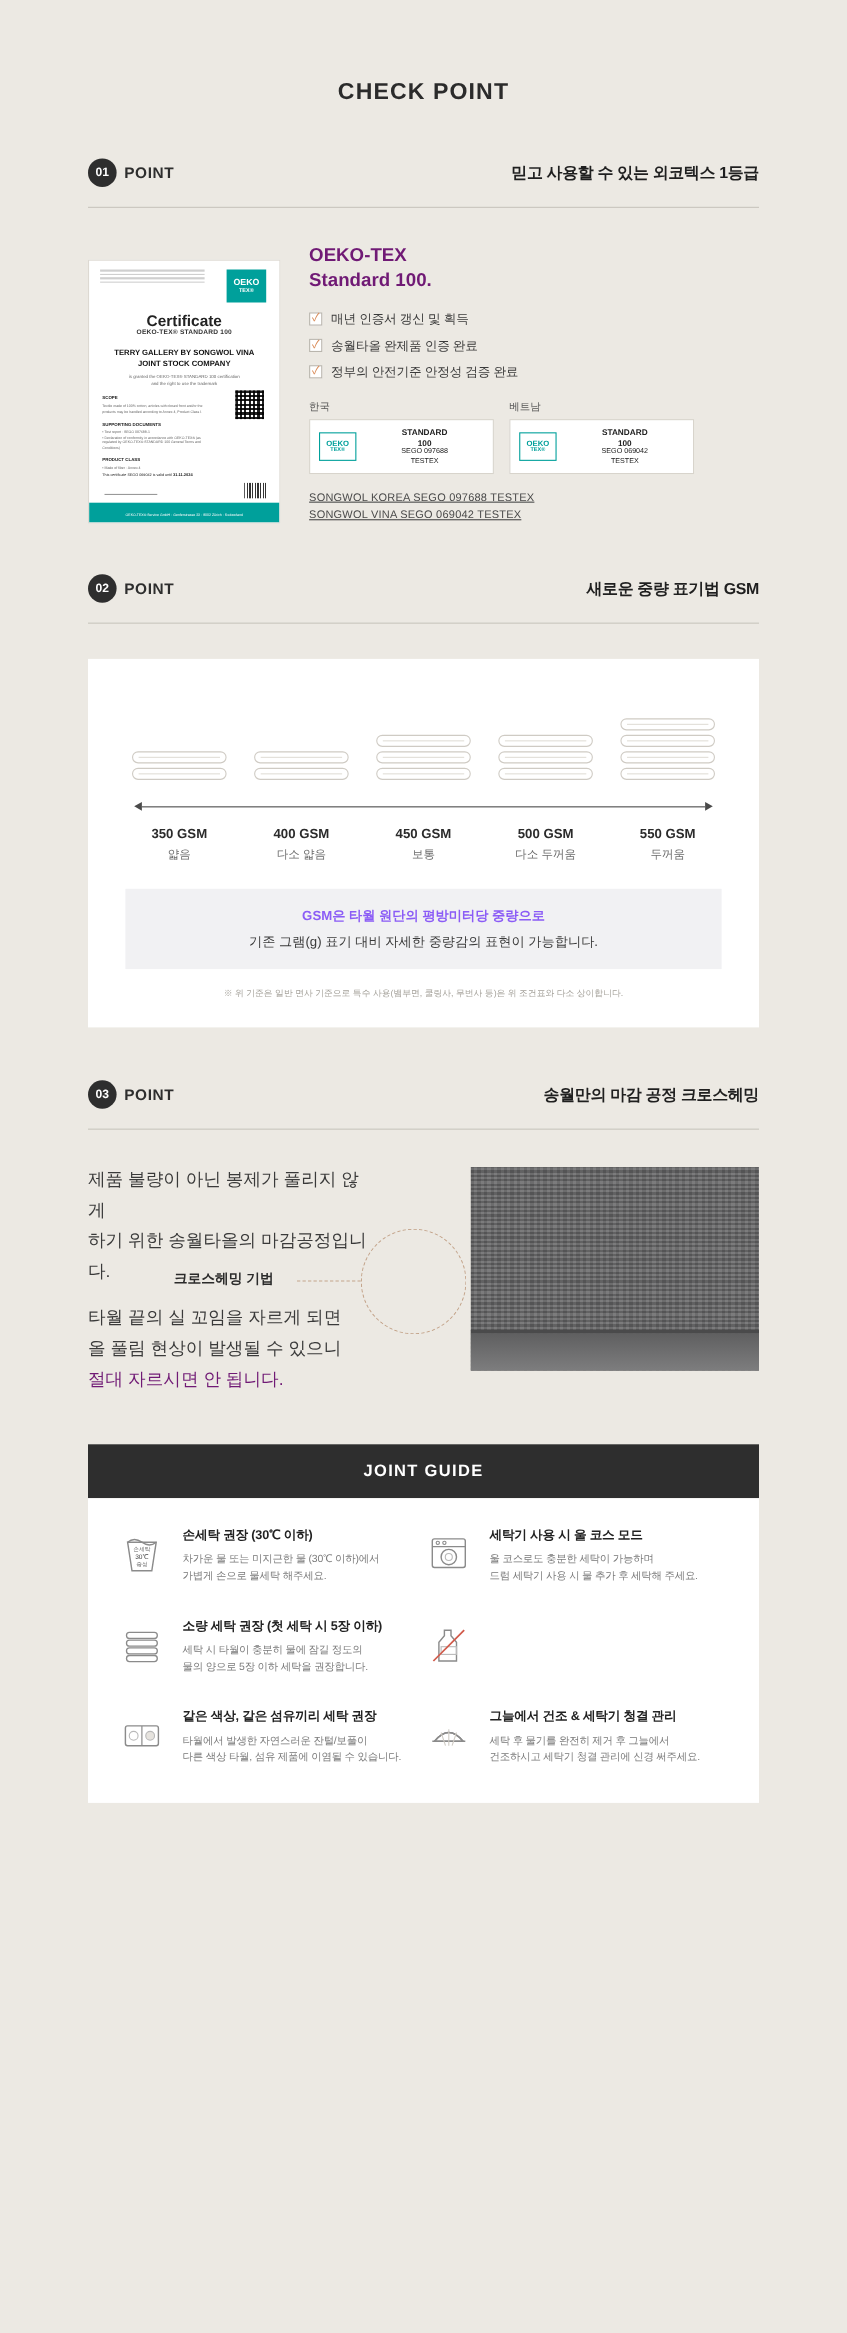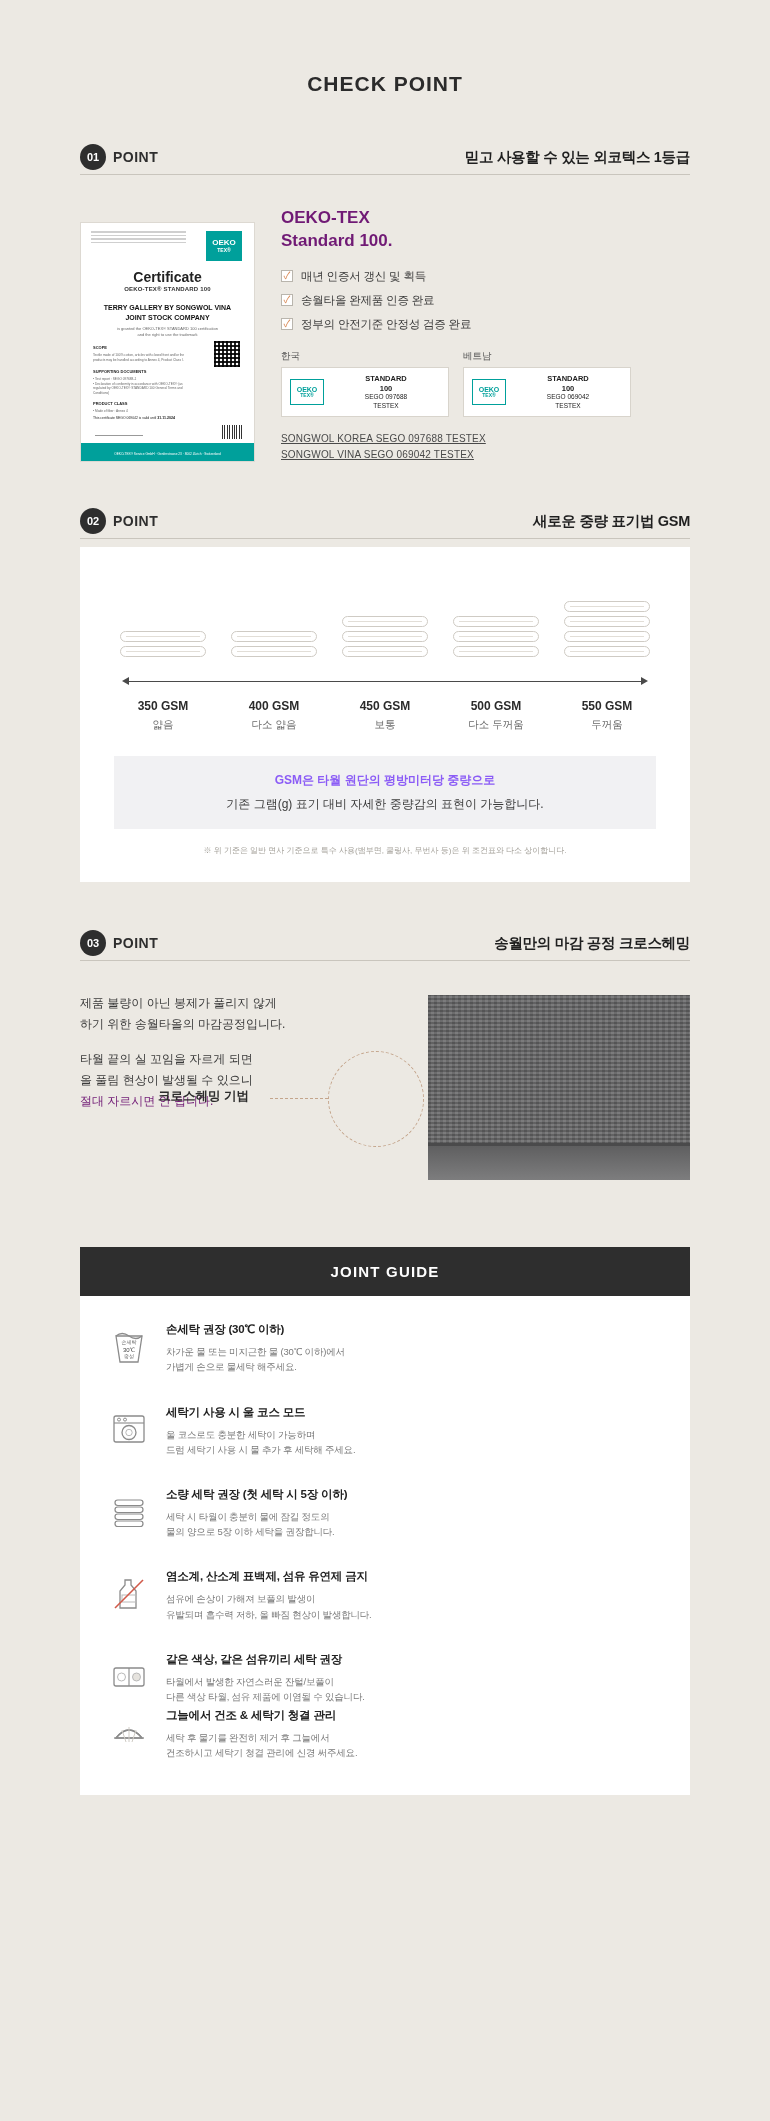--- a/index.html
+++ b/index.html
@@ -23,21 +23,21 @@
     padding-top: 72px;
     padding-bottom: 48px;
   }
 
   
   .point-header {
     display: flex;
     align-items: center;
     width: 610px;
     margin: 0 auto;
-    padding-bottom: 4px;
+    padding-bottom: 18px;
     border-bottom: 1px solid #c9c5bd;
   }
   .point-badge {
     width: 26px; height: 26px;
     border-radius: 50%;
     background: #2e2e2e;
     color: #fff;
     font-size: 11px;
     font-weight: bold;
     display: flex; align-items: center; justify-content: center;
@@ -159,21 +159,21 @@
     display: flex; flex-direction: column; align-items: center; justify-content: center;
     flex: 0 0 auto;
   }
   .mini-logo i { font-style: normal; font-size: 5px; }
   .mini-txt { font-size: 7.5px; font-weight: bold; color: #222; line-height: 1.3; text-align: center; flex:1;}
   .sego-lines { font-size: 10px; color: #4a4a4a; line-height: 1.55; letter-spacing: .2px; text-decoration: underline; }
 
   
   .sec2-wrap { width: 610px; margin: 0 auto; }
   .sec2-card {
-    background: #fff; margin-top: 8px; padding: 34px 34px 26px 34px;
+    background: #fff; margin-top: 32px; padding: 34px 34px 26px 34px;
   }
   .towels {
     display: flex; justify-content: space-between; align-items: flex-end;
     padding: 0 6px 0 6px; height: 76px;
   }
   .towel-col { width: 86px; display: flex; flex-direction: column; justify-content: flex-end; gap: 4px; }
   .towel {
     height: 11px; border: 1px solid #cfcbc4; border-radius: 6px; background: #fff;
     position: relative;
   }
@@ -200,21 +200,21 @@
   .note-l1 { font-size: 12px; color: #3a3a3a; margin-bottom: 7px; }
   .note-l1 b { color: #8b5cf6; }
   .note-l2 { font-size: 12px; color: #3a3a3a; }
   .note-small {
     text-align: center; font-size: 8px; color: #a5a29b; margin-top: 16px;
   }
 
   
   .sec3 { width: 610px; margin: 26px auto 0 auto; position: relative; height: 220px; }
   .sec3-text { width: 260px; padding-top: 6px; }
-  .sec3-text p { font-size: 12px; color: #3a3a3a; line-height: 1.75; }
+  .sec3-text p { font-size: 16px; color: #3a3a3a; line-height: 1.75; }
   .sec3-text p.gap { margin-top: 14px; }
   .hi { color: #701a75; }
   .photo {
     position: absolute; right: 0; top: 8px; width: 262px; height: 185px;
     background:
       repeating-linear-gradient(0deg, rgba(0,0,0,0.16) 0 2px, rgba(255,255,255,0.05) 2px 4px),
       repeating-linear-gradient(90deg, rgba(0,0,0,0.10) 0 3px, rgba(255,255,255,0.04) 3px 6px),
       #6f6f70;
   }
   .photo::after {
@@ -235,21 +235,21 @@
     position: absolute; left: 78px; top: 101px; font-size: 12.5px; font-weight: bold; color: #2b2b2b;
   }
 
   
   .care { width: 610px; margin: 40px auto 0 auto; }
   .care-head {
     background: #2e2e2e; color: #fff; text-align: center;
     font-size: 15px; font-weight: bold; letter-spacing: 1.2px; padding: 16px 0;
   }
   .care-body { background: #fff; padding: 26px 26px 30px 26px; }
-  .care-grid { display: flex; flex-wrap: wrap; flex-direction: column; }
+  .care-grid { display: flex; flex-wrap: wrap; }
   .care-item { width: 50%; display: flex; gap: 14px; padding: 0 8px 30px 0; }
   .care-item:nth-child(5), .care-item:nth-child(6) { padding-bottom: 4px; }
   .care-icon { width: 46px; height: 46px; flex: 0 0 auto; }
   .care-txt h4 { font-size: 11.5px; font-weight: bold; color: #222; margin-bottom: 7px; letter-spacing: -0.2px;}
   .care-txt p { font-size: 9.5px; color: #7a7a7a; line-height: 1.6; letter-spacing: -0.2px;}
 </style>
 </head>
 <body>
 
 <div class="page">
@@ -521,25 +521,20 @@
         </div>
 
         <div class="care-item">
           <div class="care-icon">
             <svg width="46" height="46" viewBox="0 0 46 46">
               <path d="M19 11 h6 v5 l5 6 v17 h-16 v-17 l5 -6 z" fill="none" stroke="#8b8b8b" stroke-width="1.3"></path>
               <rect x="16" y="26" width="14" height="7" fill="none" stroke="#b9b9b9" stroke-width="1"></rect>
               <line x1="9" y1="39" x2="37" y2="11" stroke="#d15a4a" stroke-width="1.6"></line>
             </svg>
           </div>
-          <div class="care-txt">
-            <h4>염소계, 산소계 표백제, 섬유 유연제 금지</h4>
-            <p style="white-space:pre-line">섬유에 손상이 가해져 보풀의 발생이
-유발되며 흡수력 저하, 올 빠짐 현상이 발생합니다.</p>
-          </div>
         </div>
 
         <div class="care-item">
           <div class="care-icon">
             <svg width="46" height="46" viewBox="0 0 46 46">
               <rect x="8" y="16" width="30" height="18" rx="2" fill="none" stroke="#8b8b8b" stroke-width="1.3"></rect>
               <line x1="23" y1="16" x2="23" y2="34" stroke="#8b8b8b" stroke-width="1.1"></line>
               <circle cx="15.5" cy="25" r="4" fill="none" stroke="#b9b9b9" stroke-width="1"></circle>
               <circle cx="30.5" cy="25" r="4" fill="#e6e3de" stroke="#b9b9b9" stroke-width="1"></circle>
             </svg>

